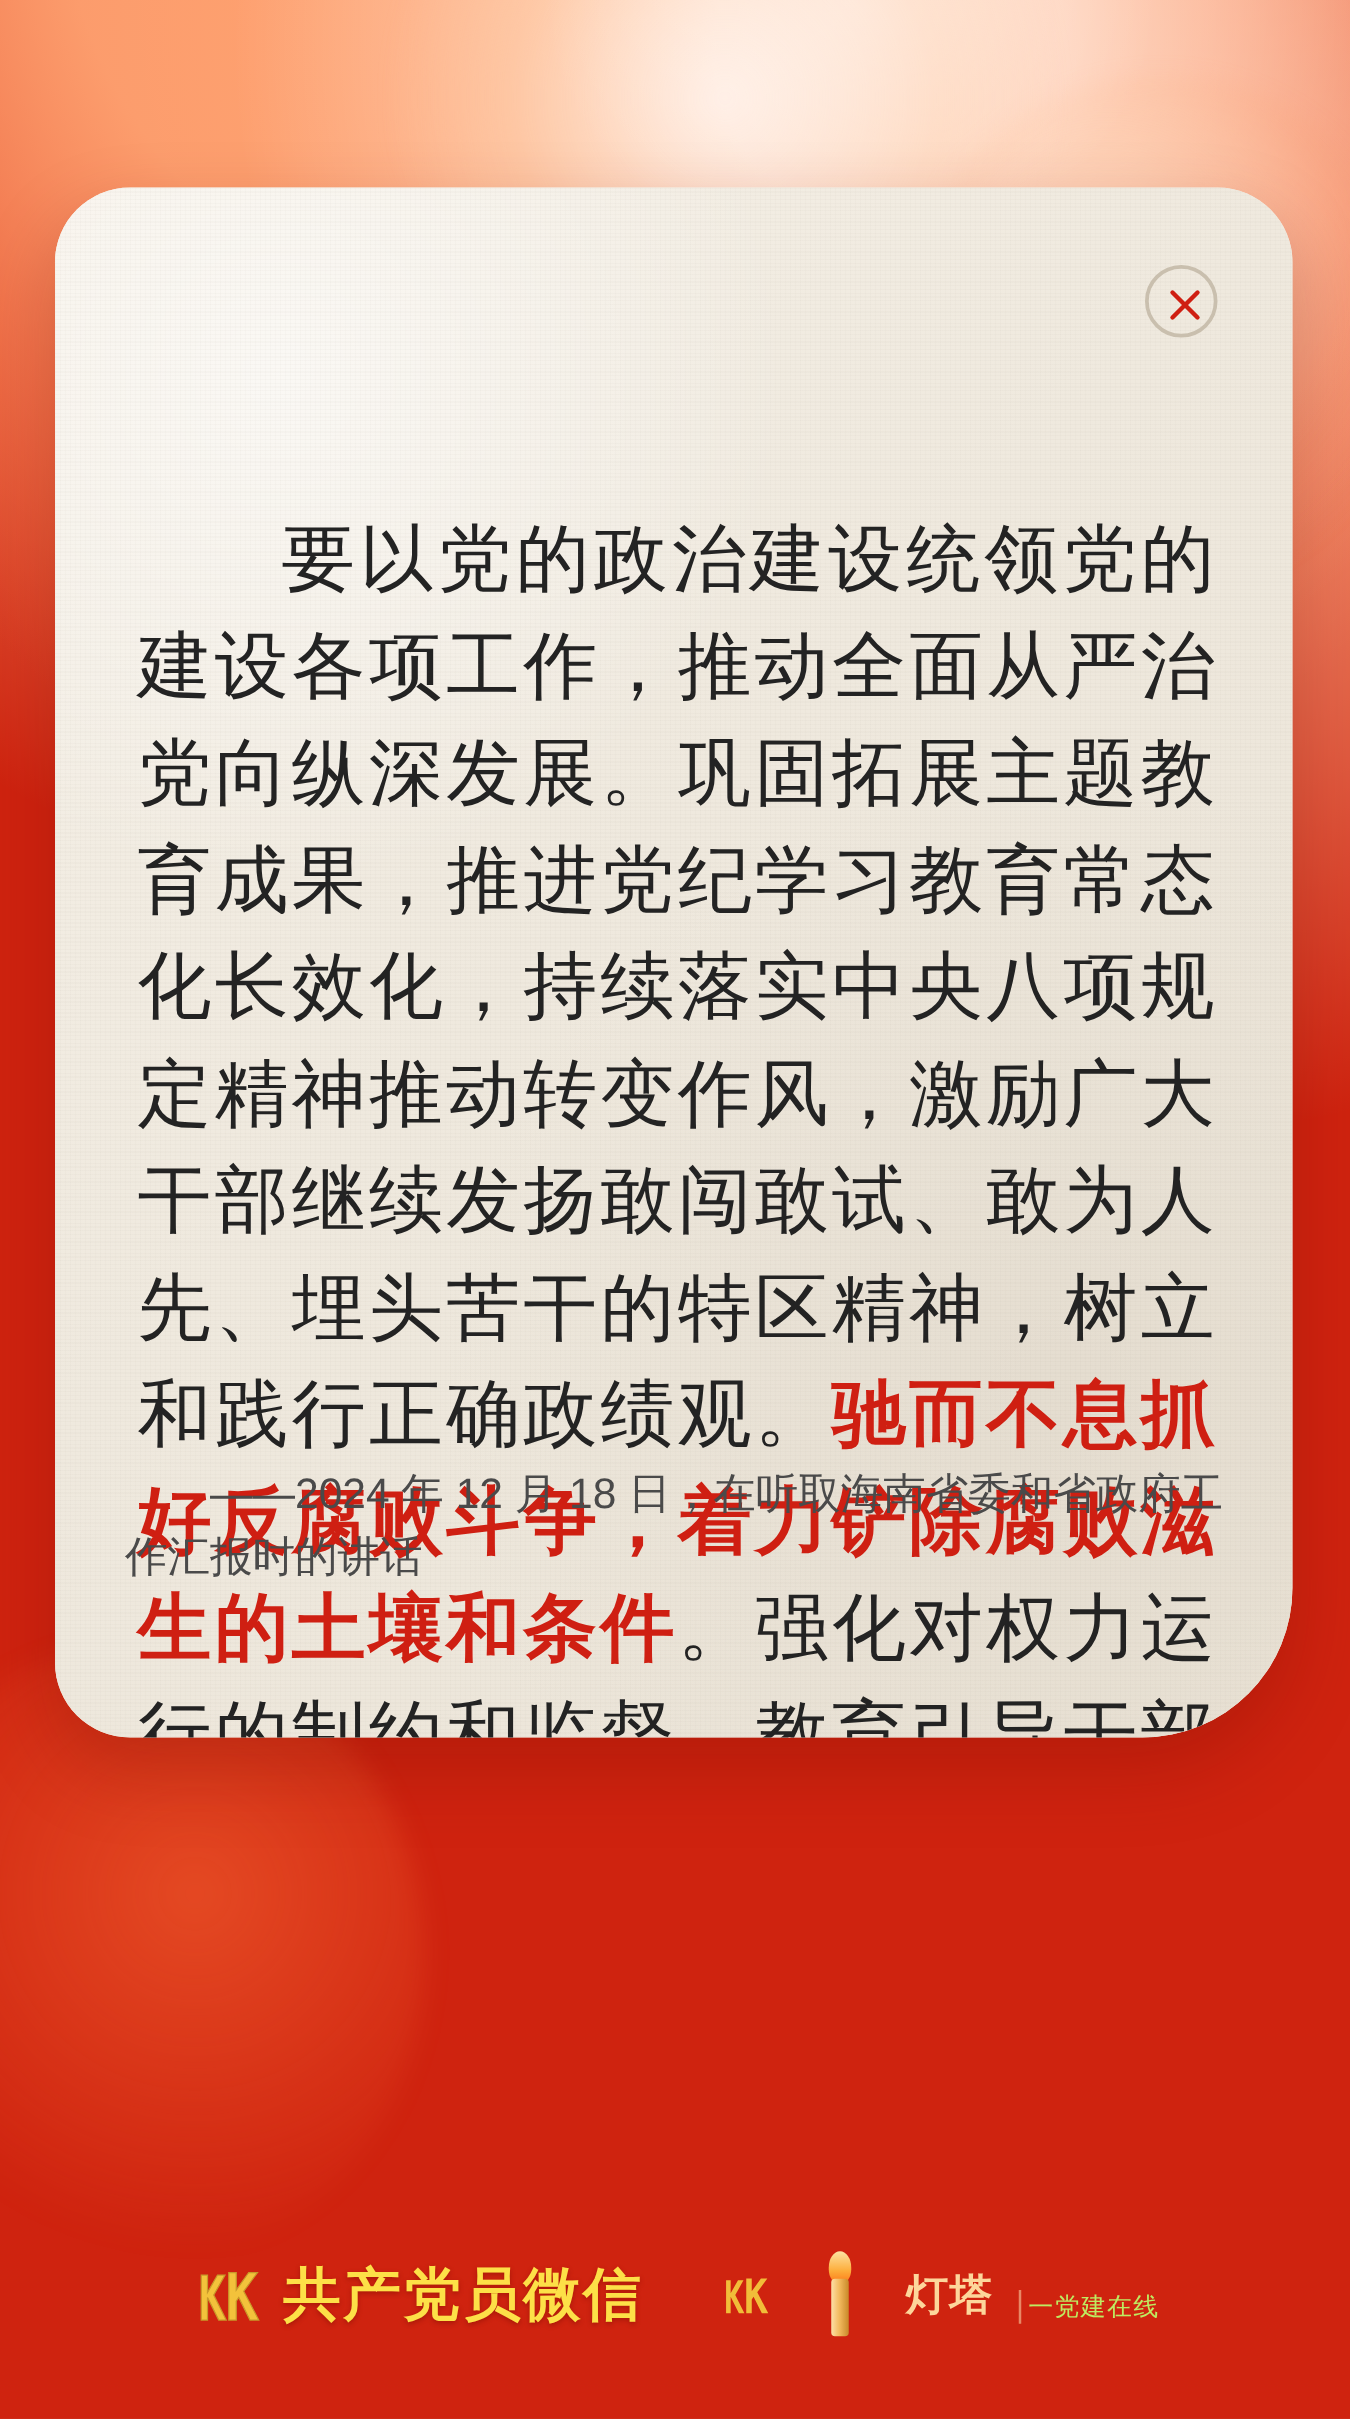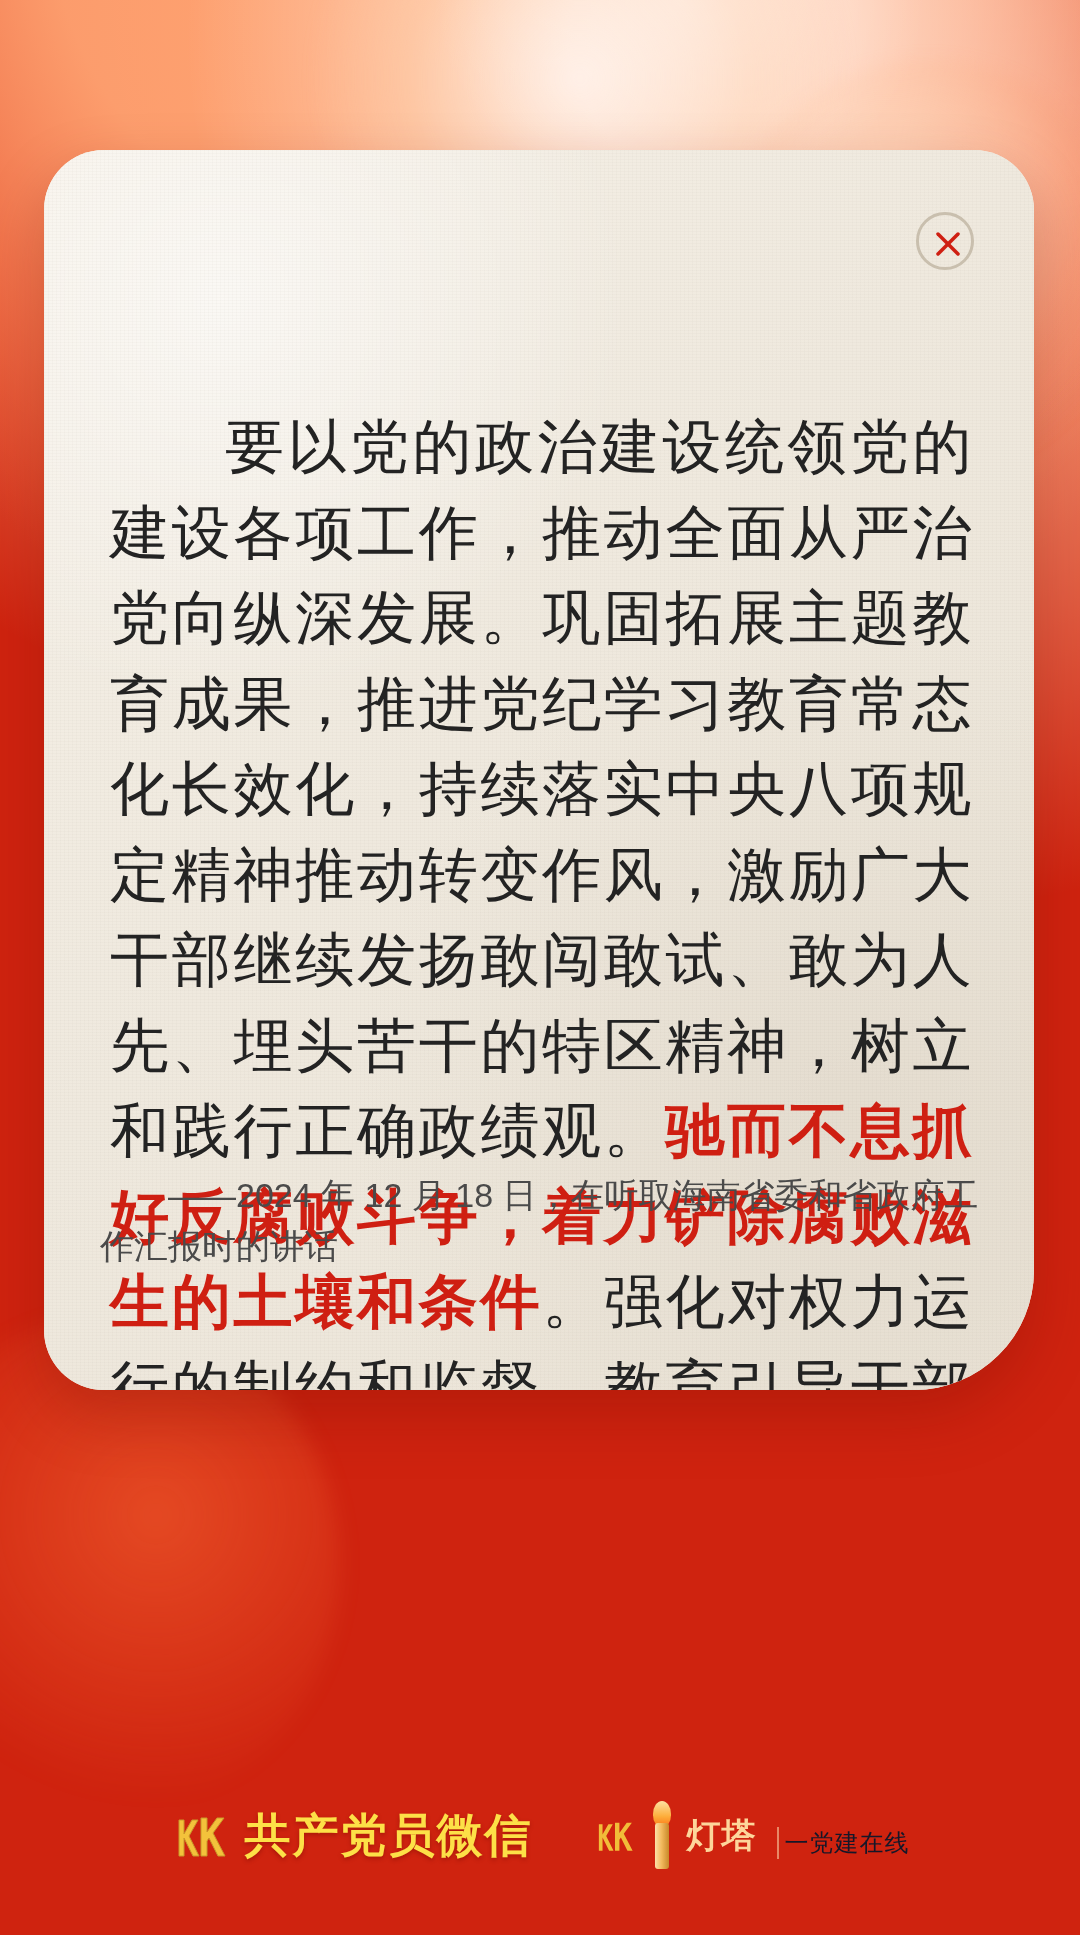--- a/index.html
+++ b/index.html
@@ -154,21 +154,21 @@
     position: relative;
     width: 60px;
     height: 56px;
     flex: 0 0 auto;
   }
   .emblem svg { display: block; }
 
   .brand2 {
     display: flex;
     align-items: center;
-    gap: 5px;
+    gap: 33px;
     opacity: 0.97;
   }
   .emblem-small { width: 44px; height: 42px; }
   .torch {
     width: 40px;
     height: 70px;
     position: relative;
   }
   .torch-flame {
     position: absolute;
@@ -186,22 +186,22 @@
     background: linear-gradient(90deg, #ffe6ad, #f5c063 45%, #c98c2a);
   }
   .brand2-cn {
     font-family: "Liberation Serif", serif;
     font-size: 34px;
     font-weight: 700;
     color: #ffdca0;
     letter-spacing: 1px;
   }
   .brand2-sub {
-    font-size: 24px;
-    color: #0f172a;
+    font-size: 20px;
+    color: #bef264;
     letter-spacing: 1px;
     padding-left: 6px;
     border-left: 2px solid rgba(255,226,180,0.55);
     margin-left: 16px;
   }
   .brand2-stack { display: flex; align-items: flex-end; gap: 4px; }
 </style>
 </head>
 <body>
 

